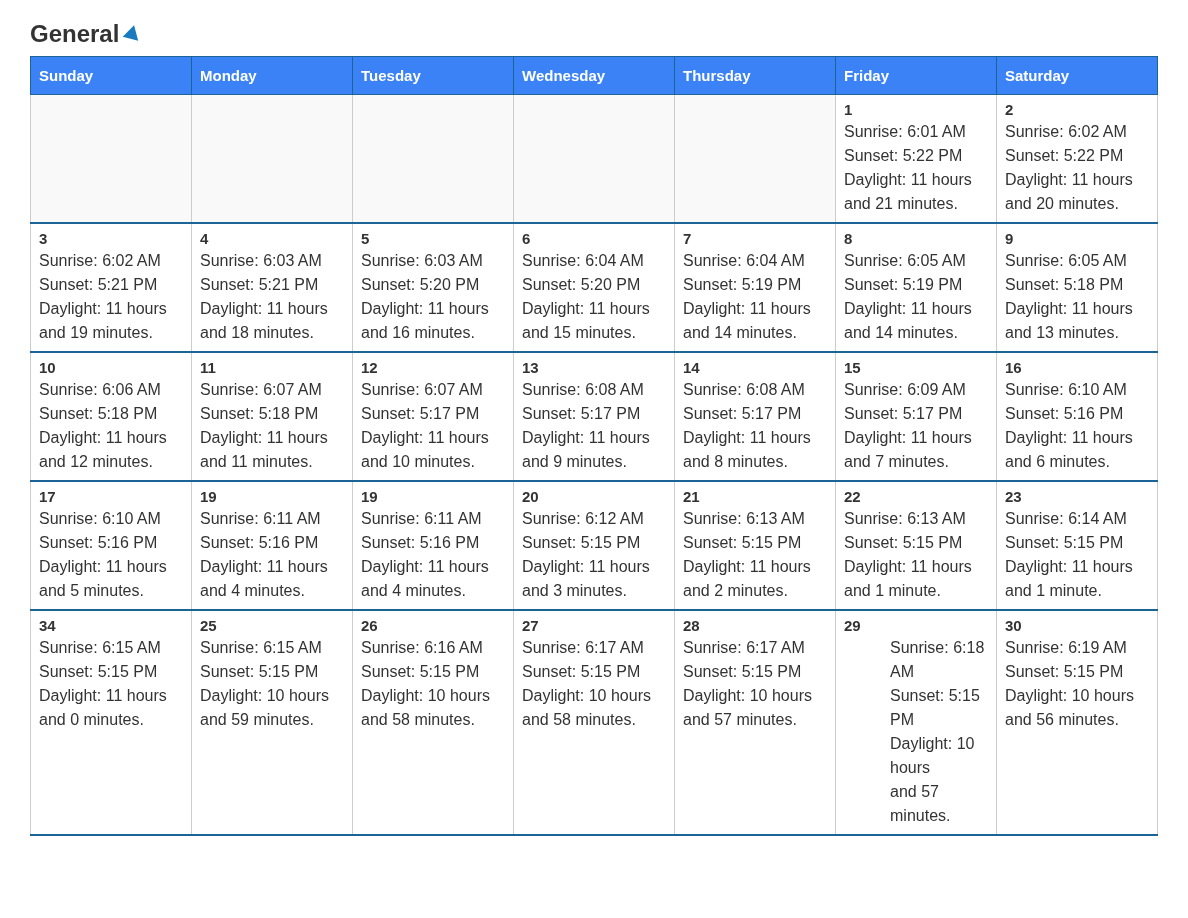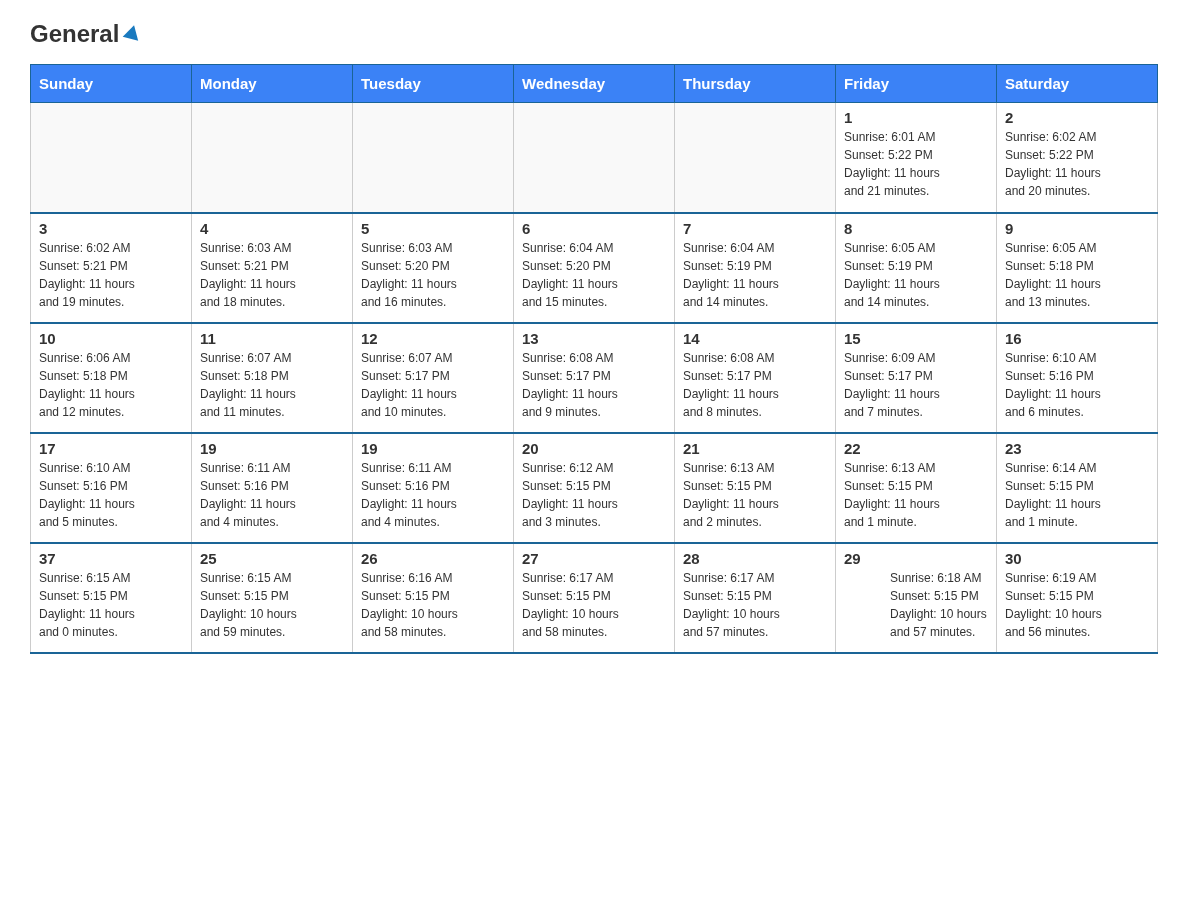--- a/index.html
+++ b/index.html
@@ -8,21 +8,21 @@
       background: #fff;
       color: #333;
       padding: 20px 30px;
       width: 1188px;
       min-height: 918px;
     }
     .header {
       display: flex;
       justify-content: space-between;
       align-items: flex-start;
-      margin-bottom: 20px;
+      margin-bottom: 12px;
     }
     .logo-container {
       display: flex;
       flex-direction: column;
       align-items: flex-start;
     }
     .logo-row1 {
       display: flex;
       align-items: center;
     }
@@ -71,21 +71,21 @@
       border-bottom: 2px solid #1a6496;
     }
     .day-number {
       font-size: 15px;
       font-weight: bold;
       color: #333;
       display: block;
       margin-bottom: 2px;
     }
     .day-info {
-      font-size: 12px;
+      font-size: 16px;
       color: #333;
       line-height: 1.5;
     }
     .empty-cell {
       background: #f9f9f9;
     }
     td {
       height: 110px;
     }
   </style>
@@ -292,21 +292,21 @@
         <td>
           <span class="day-number">23</span>
           <div class="day-info" style="white-space: pre-line;">Sunrise: 6:14 AM
 Sunset: 5:15 PM
 Daylight: 11 hours
 and 1 minute.</div>
         </td>
       </tr>
       <tr>
         <td>
-          <span class="day-number">37</span>
+          <span class="day-number">34</span>
           <div class="day-info" style="white-space: pre-line;">Sunrise: 6:15 AM
 Sunset: 5:15 PM
 Daylight: 11 hours
 and 0 minutes.</div>
         </td>
         <td>
           <span class="day-number">25</span>
           <div class="day-info" style="white-space: pre-line;">Sunrise: 6:15 AM
 Sunset: 5:15 PM
 Daylight: 10 hours

